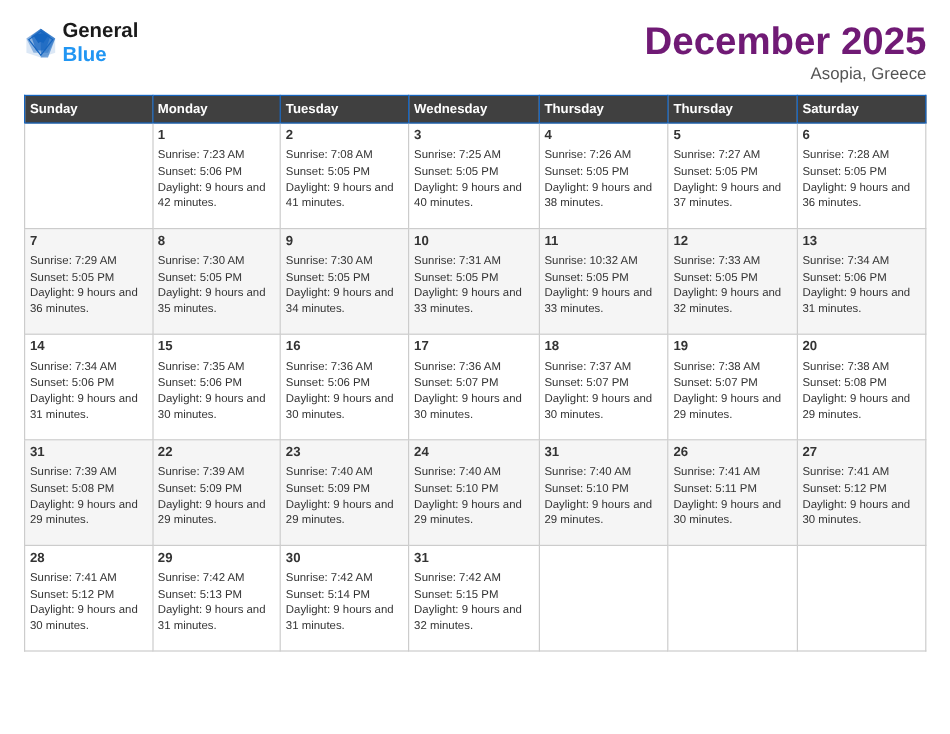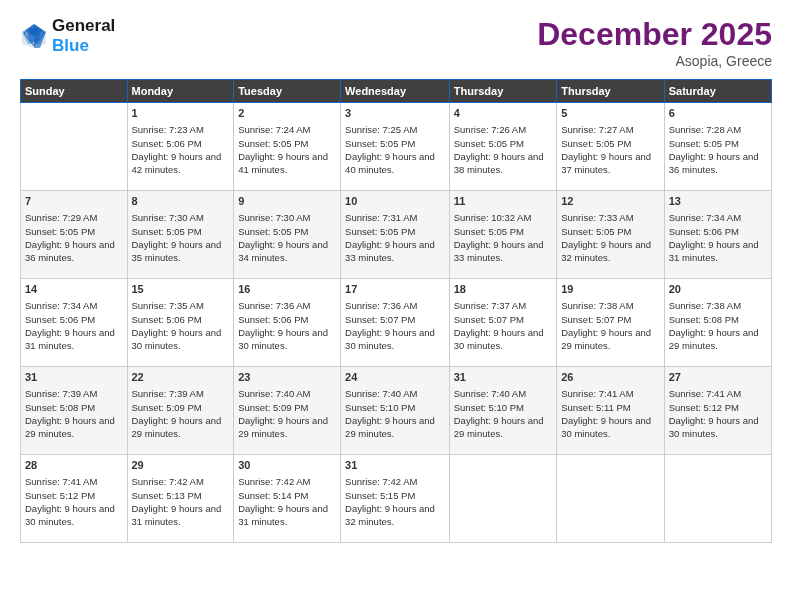--- a/index.html
+++ b/index.html
@@ -126,21 +126,21 @@
     <tr>
           <td class="empty-cell"></td>
           <td>
             <span class="day-number">1</span>
             <div>Sunrise: 7:23 AM</div>
             <div>Sunset: 5:06 PM</div>
             <div>Daylight: 9 hours and 42 minutes.</div>
           </td>
           <td>
             <span class="day-number">2</span>
-            <div>Sunrise: 7:24 AM</div>
+            <div>Sunrise: 7:08 AM</div>
             <div>Sunset: 5:05 PM</div>
             <div>Daylight: 9 hours and 41 minutes.</div>
           </td>
           <td>
             <span class="day-number">3</span>
             <div>Sunrise: 7:25 AM</div>
             <div>Sunset: 5:05 PM</div>
             <div>Daylight: 9 hours and 40 minutes.</div>
           </td>
           <td>

